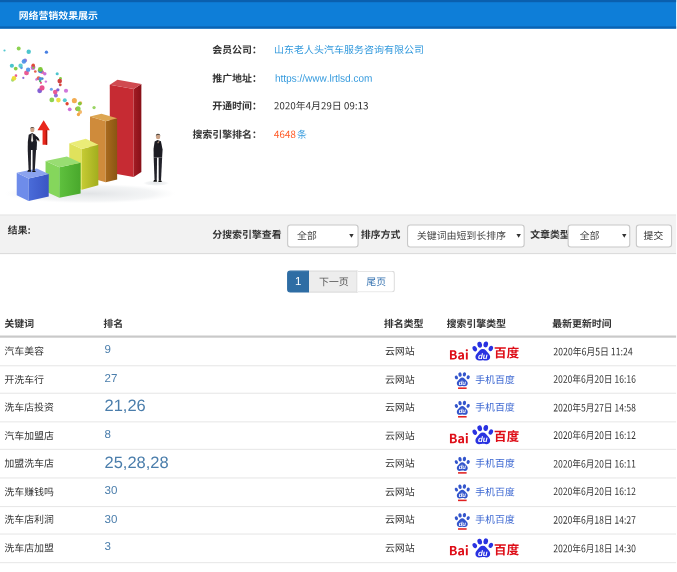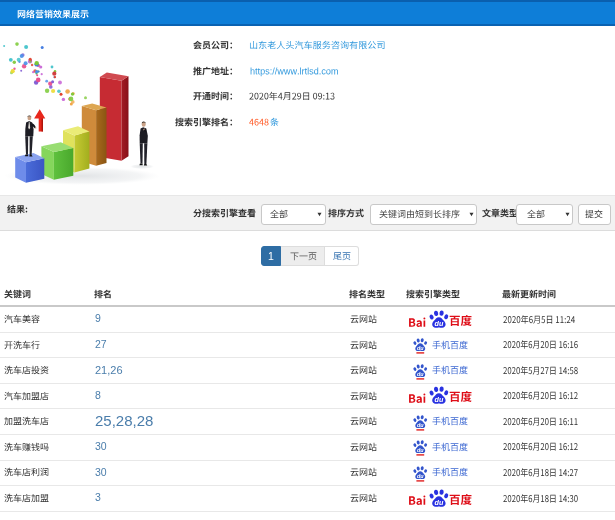--- a/index.html
+++ b/index.html
@@ -527,21 +527,21 @@
 <div style="position:absolute;left:0;top:382.9px;width:615px;height:0;border-top:1px solid #e8e8e8"></div>
 <svg class="t" style="left:4.4px;top:364.1px;" width="46" height="12">
       <g fill="#333333" transform="translate(0,9.42) scale(0.009000,-0.009000)">
         <use href="#gr6d17" x="0"></use>
         <use href="#gr8f66" x="1000"></use>
         <use href="#gr5e97" x="2000"></use>
         <use href="#gr6295" x="3000"></use>
         <use href="#gr8d44" x="4000"></use>
       </g>
     </svg>
-<span class="lat" style="left:95px;top:363.5px;color:#4a7dab;font-size:11px">21,26</span>
+<span class="lat" style="left:95px;top:363.5px;color:#4a7dab;font-size:15px">21,26</span>
 <svg class="t" style="left:350.0px;top:364.1px;" width="28" height="12">
       <g fill="#333333" transform="translate(0,9.42) scale(0.009000,-0.009000)">
         <use href="#gr4e91" x="0"></use>
         <use href="#gr7f51" x="1000"></use>
         <use href="#gr7ad9" x="2000"></use>
       </g>
     </svg>
 <svg class="t" style="left:412.9px;top:363.5px" width="15" height="16">
       <g fill="#3355cc">
         <ellipse cx="5.2" cy="2.5" rx="1.5" ry="2.0" transform="rotate(-12 5.2 2.5)"></ellipse>

